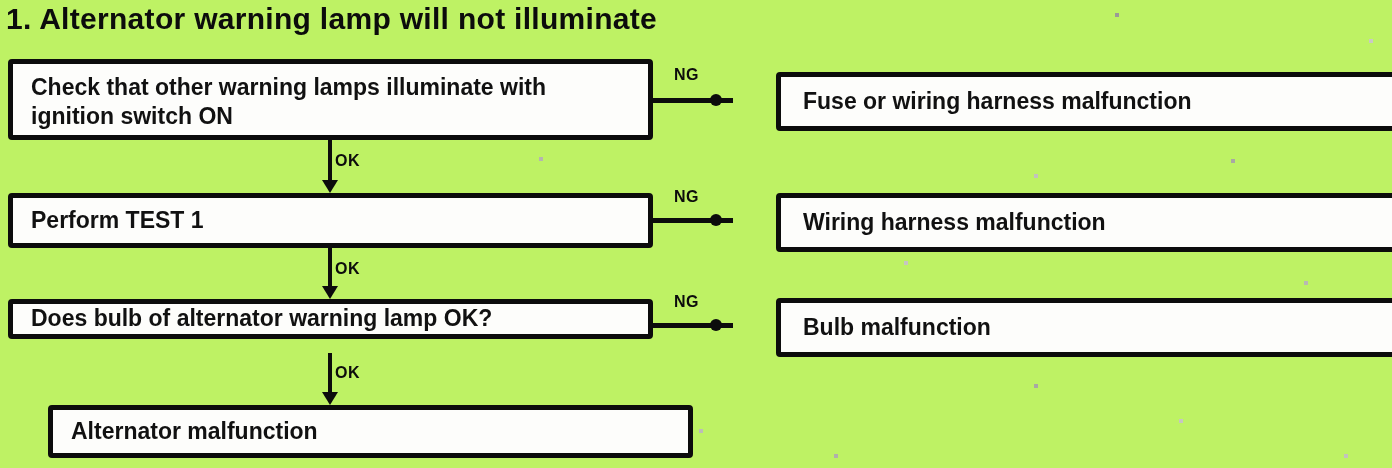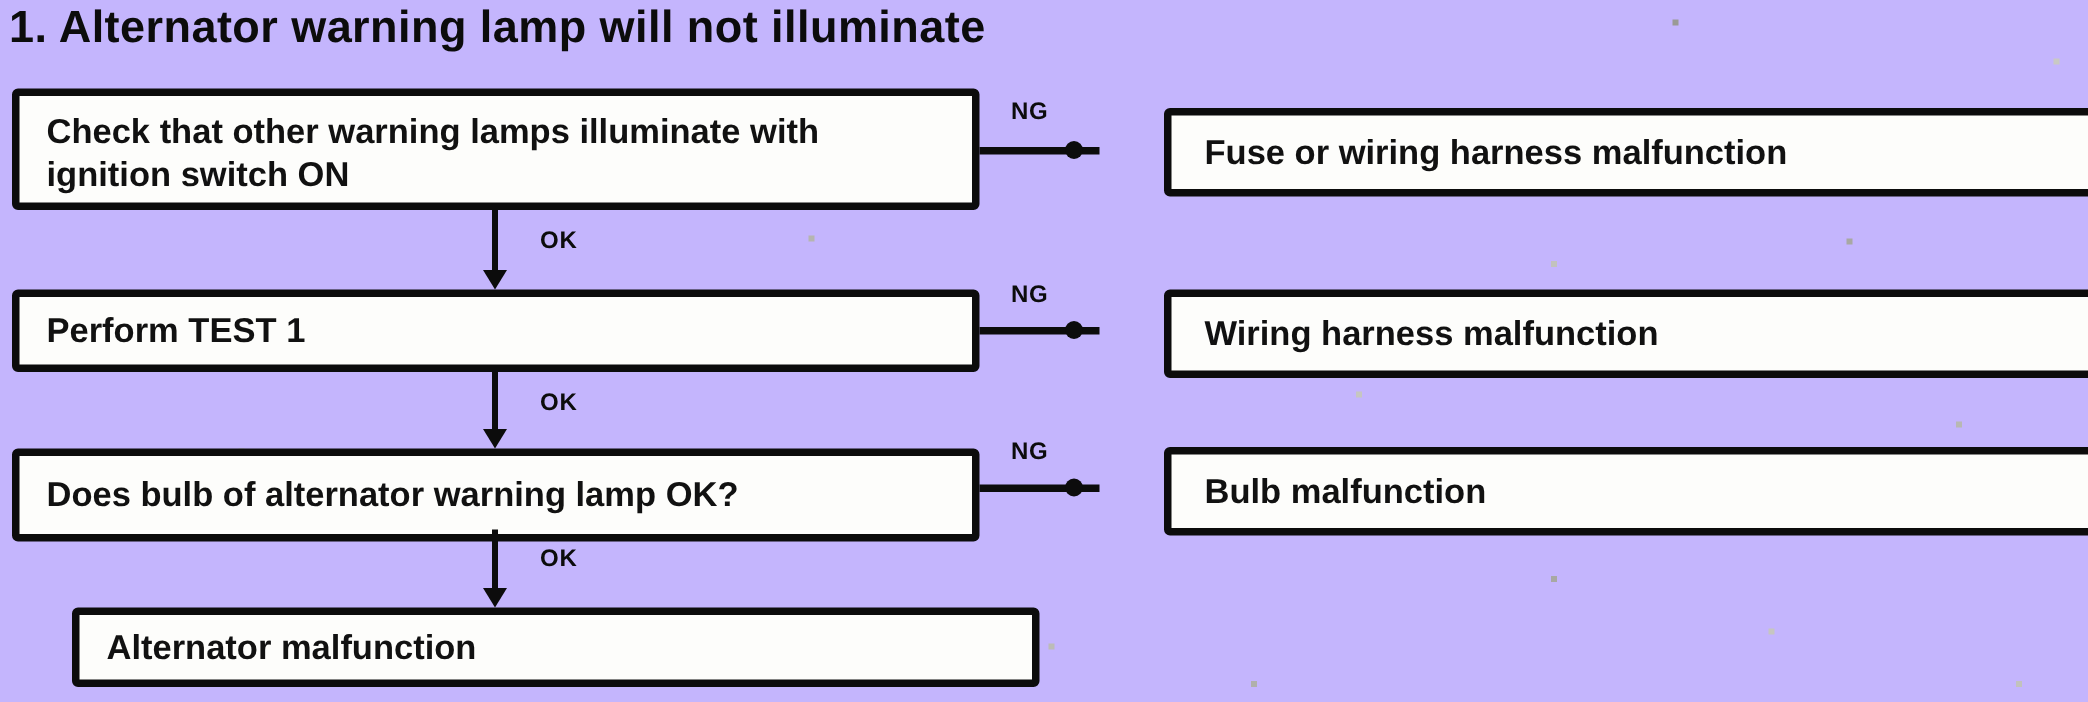--- a/index.html
+++ b/index.html
@@ -1,20 +1,20 @@
 <!DOCTYPE html>
 <html><head>
 <meta charset="utf-8">
 <style>
   html, body { margin: 0; padding: 0; background: #e8e8e6; }
   .page {
     position: relative;
     width: 1392px;
     height: 468px;
-    background: #c4b5fd;
+    background: #bef264;
     font-family: "Liberation Sans", sans-serif;
     color: #111;
     overflow: hidden;
   }
   .title {
     position: absolute;
     left: 6px; top: 2px;
     font-size: 30px;
     font-weight: bold;
     letter-spacing: 0.3px;
@@ -32,21 +32,21 @@
     font-size: 23px;
     font-weight: bold;
     line-height: 1.28;
     padding: 4px 18px;
   }
   .box.wrap { align-items: flex-start; padding-top: 9px; }
   .lbox { left: 8px;  width: 645px; }
   .rbox { left: 776px; width: 643px; padding-left: 22px; }
   .b1 { top: 59px;  height: 81px; }
   .b2 { top: 193px; height: 55px; }
-  .b3 { top: 299px; height: 62px; }
+  .b3 { top: 299px; height: 40px; }
   .b4 { top: 405px; height: 53px; margin-left: 40px; }
   .r1 { top: 72px;  height: 59px; }
   .r2 { top: 193px; height: 59px; }
   .r3 { top: 298px; height: 59px; }
 
   .vline {
     position: absolute;
     left: 328px;
     width: 4px;
     background: #0c0c0c;
@@ -89,21 +89,21 @@
   .d2 { top: 214px; }
   .d3 { top: 319px; }
 
   .lbl {
     position: absolute;
     font-size: 16px;
     font-weight: bold;
     color: #0c0c0c;
     letter-spacing: 0.5px;
   }
-  .ok  { left: 360px; }
+  .ok  { left: 335px; }
   .ok1 { top: 152px; }
   .ok2 { top: 260px; }
   .ok3 { top: 364px; }
   .ng  { left: 674px; }
   .ng1 { top: 66px; }
   .ng2 { top: 188px; }
   .ng3 { top: 293px; }
 
   
   .speckles {

